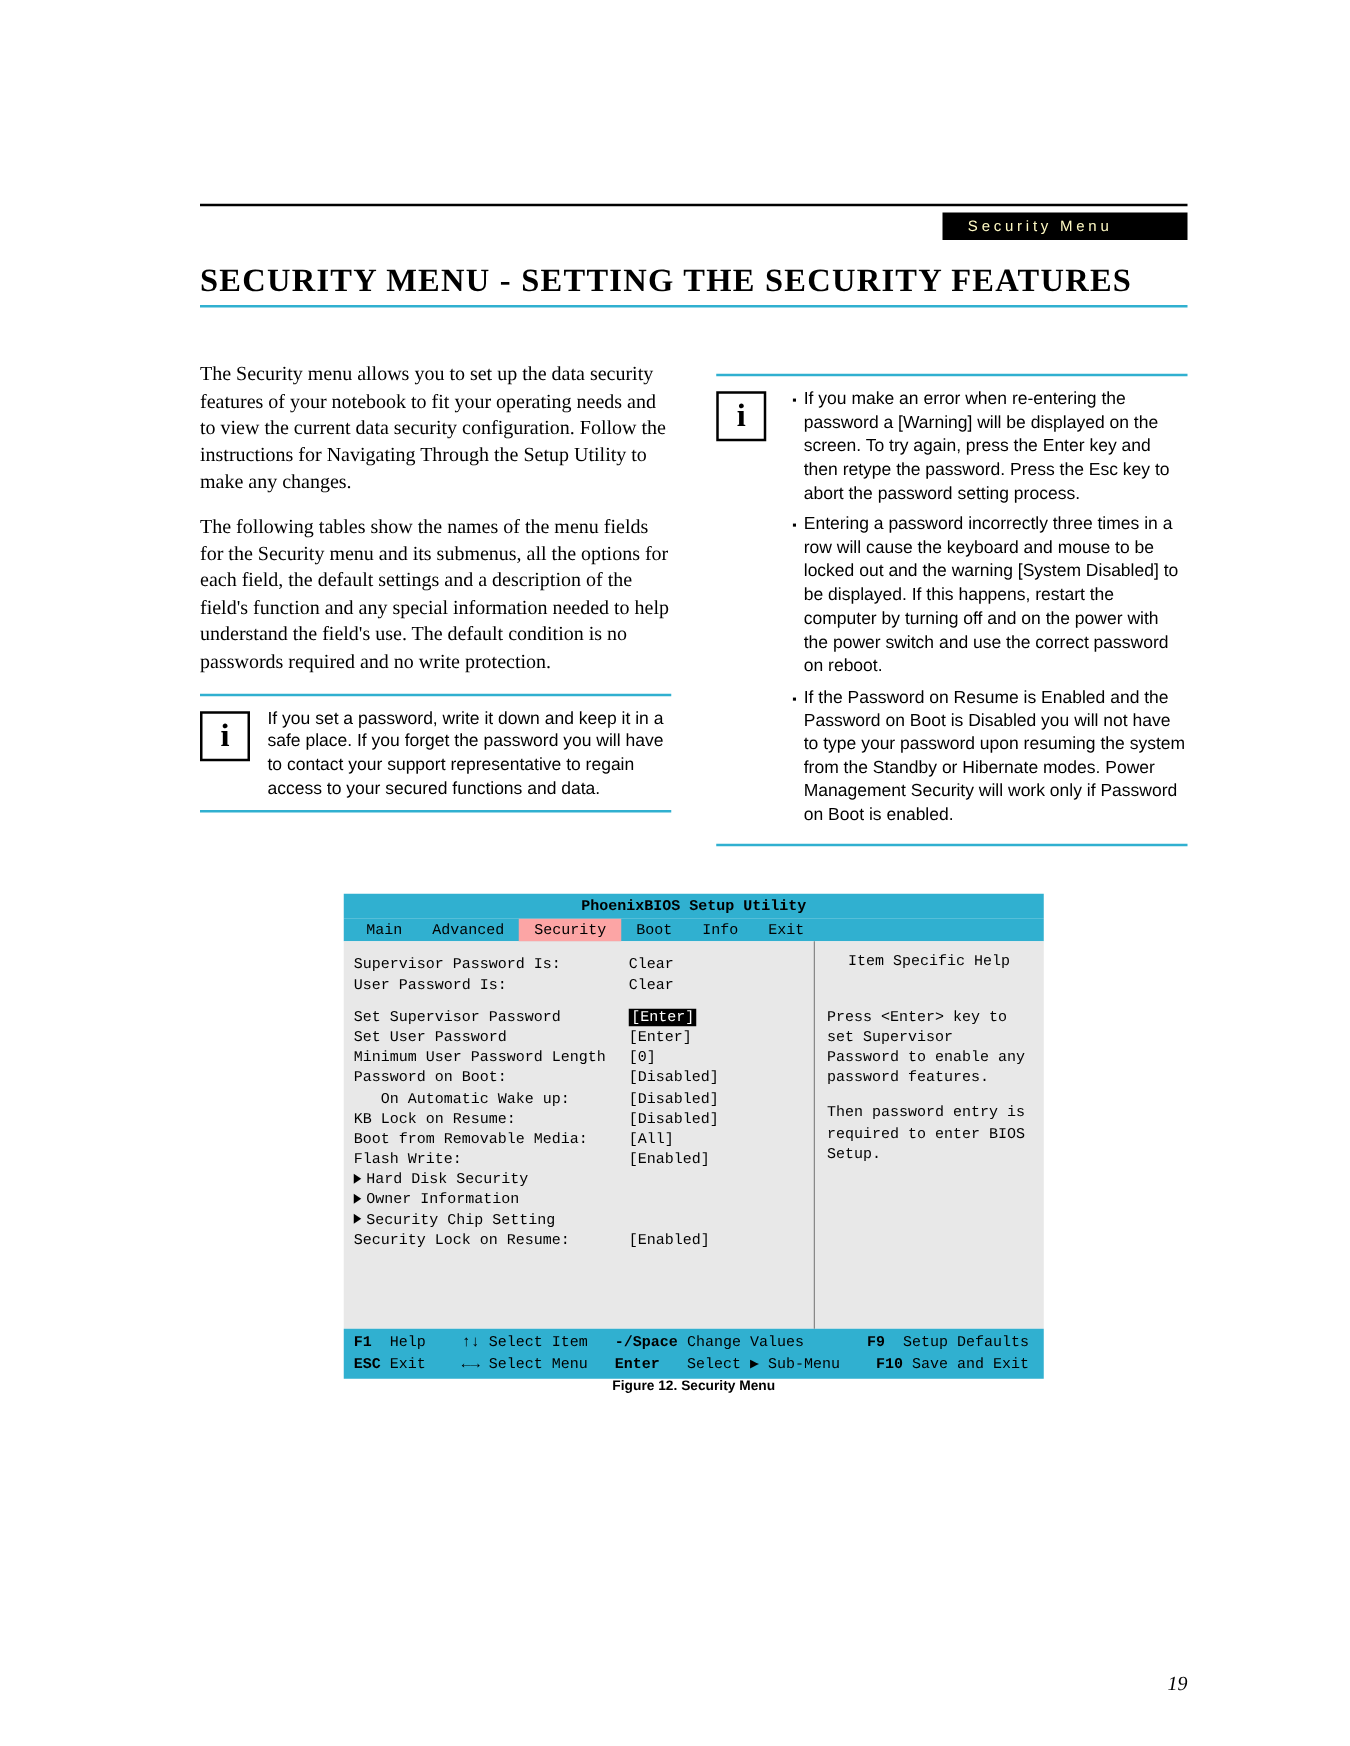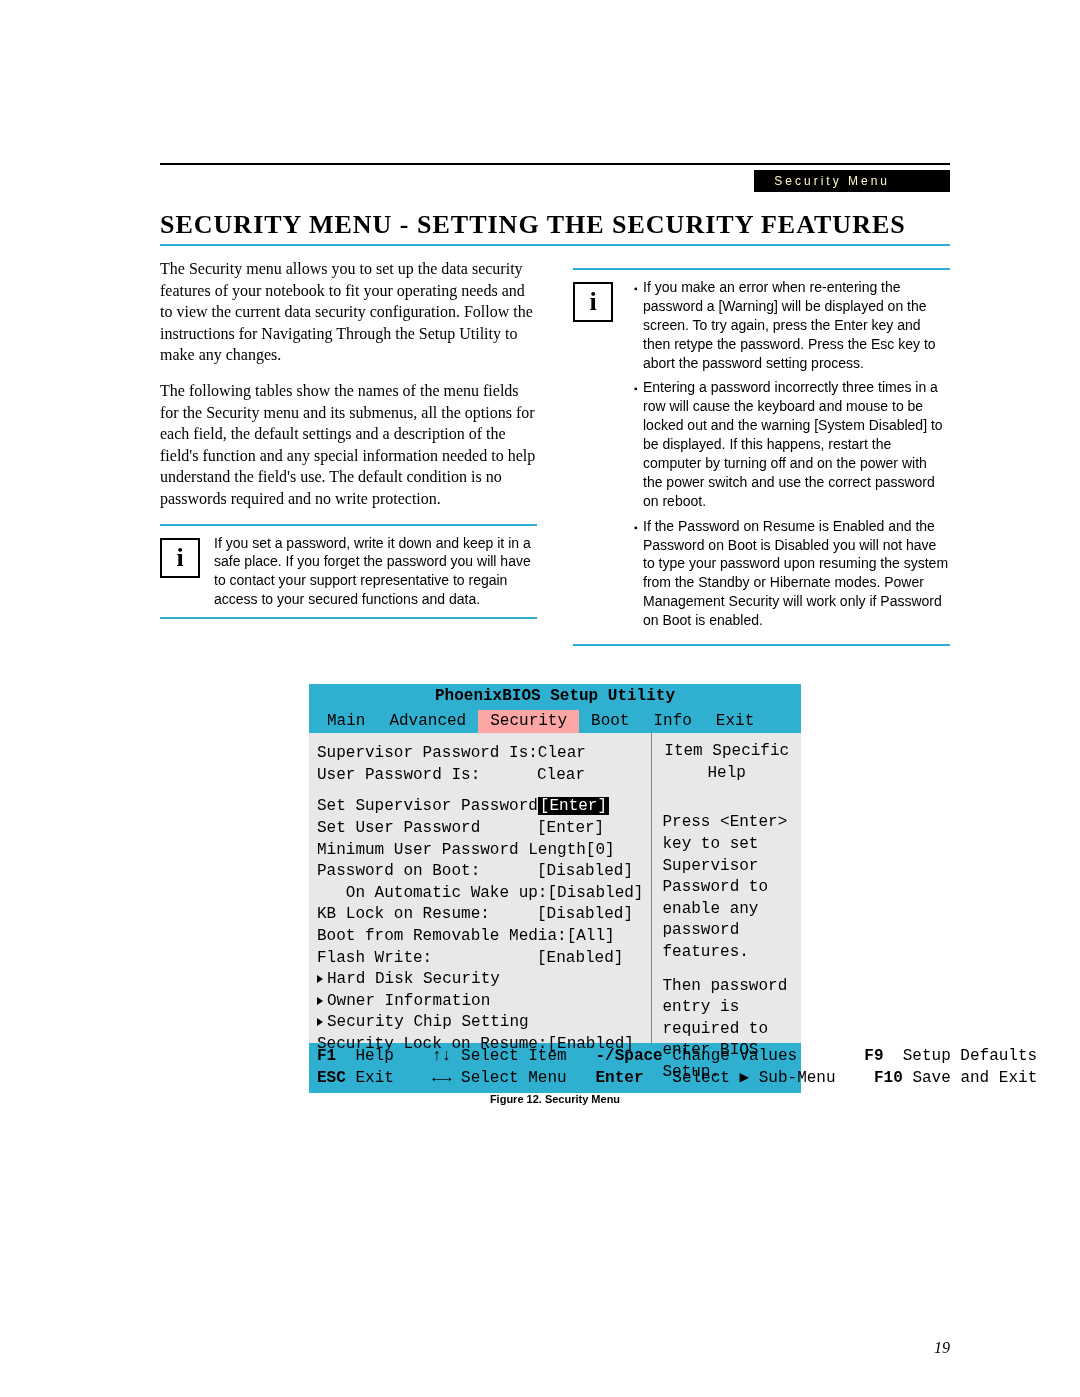--- a/index.html
+++ b/index.html
@@ -48,21 +48,21 @@
     margin: 40px 0 4px 0;
   }
   .title-rule {
     border-top: var(--rule);
     margin-bottom: 12px;
   }
   .columns {
     display: flex;
     gap: 36px;
   }
-  .col { flex: 1; font-size: 16px; line-height: 1.35; }
+  .col { flex: 1; font-size: 16px; line-height: 1.35; margin-top: 31px; }
   .col p { margin: 0 0 14px 0; }
   .callout {
     border-top: var(--rule);
     border-bottom: var(--rule);
     padding: 8px 0;
     display: flex;
     gap: 14px;
     align-items: flex-start;
     font-family: Arial, Helvetica, sans-serif;
     font-size: 14px;
@@ -80,23 +80,23 @@
     margin-top: 4px;
   }
   .info-i { position: relative; }
   .callout ul { margin: 0; padding-left: 16px; }
   .callout li { margin-bottom: 6px; }
   .callout li::marker { content: "▪  "; font-size:10px; }
 
   
   .bios-wrap {
     margin: 24px auto 0 auto;
-    width: 492px;
+    width: 560px;
     font-family: "Courier New", monospace;
-    font-size: 16px;
+    font-size: 12px;
     line-height: 1.35;
   }
   .bios-bar {
     background: var(--bios-blue);
     text-align: center;
     color: #000;
     padding: 2px 0;
     font-weight: 600;
   }
   .bios-tabs {

